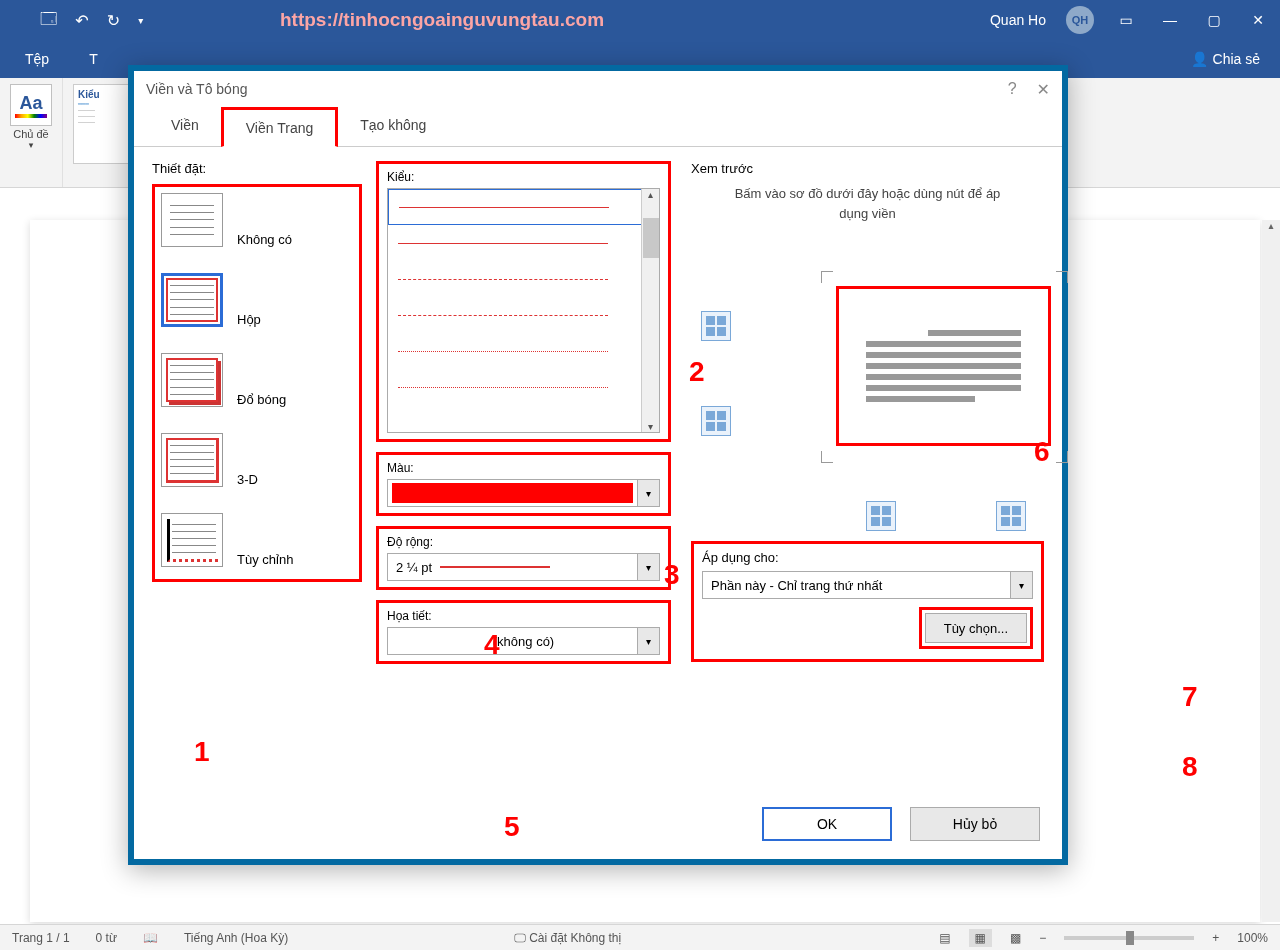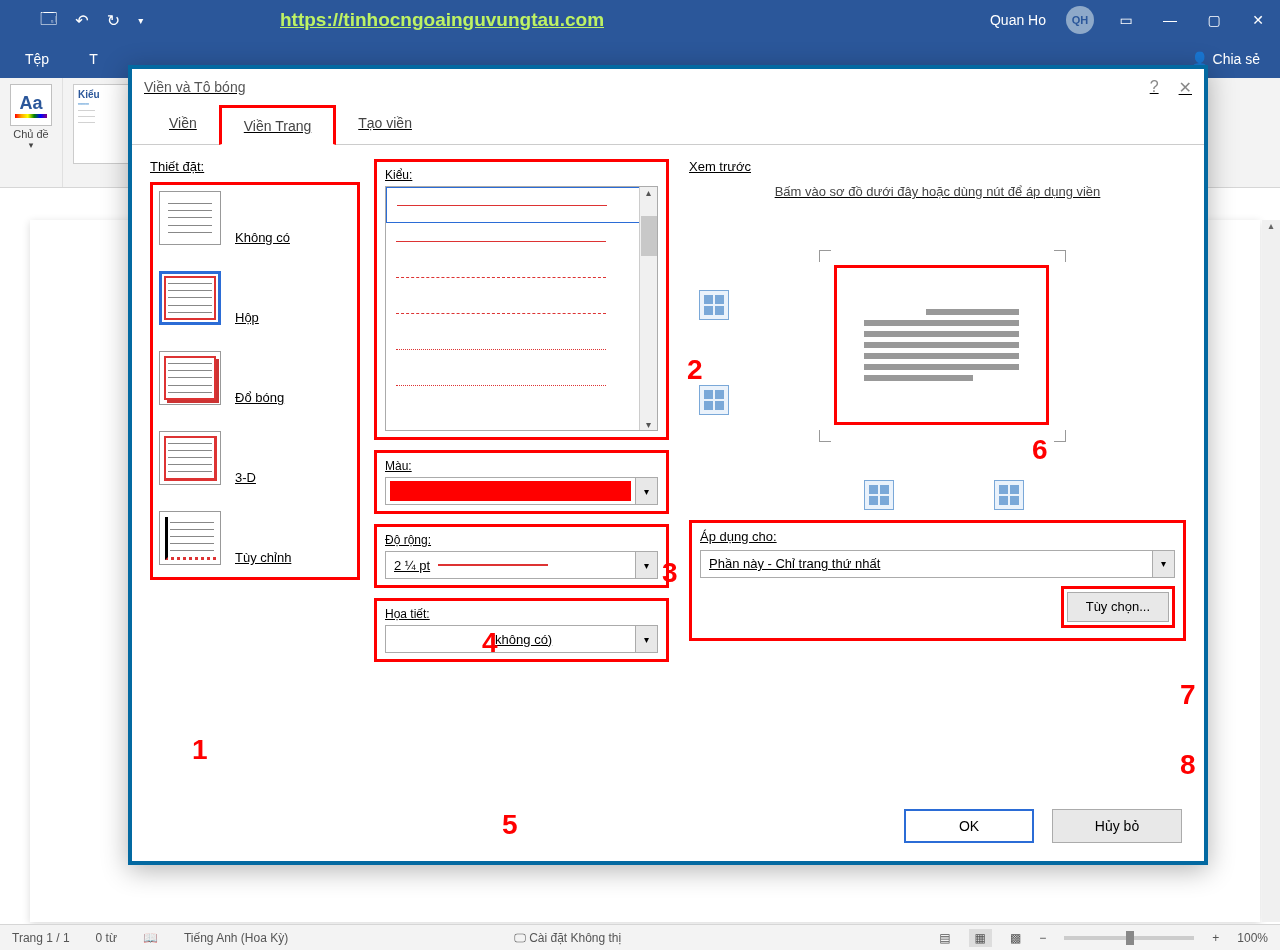--- a/index.html
+++ b/index.html
@@ -2,21 +2,21 @@
 <html><head>
 <meta charset="utf-8">
 <style>
 * { box-sizing: border-box; margin: 0; padding: 0; font-family: "Segoe UI", Tahoma, sans-serif; }
 body { width: 1280px; height: 950px; background: #fff; overflow: hidden; position: relative; }
 
 
 .titlebar { height: 40px; background: #2b579a; display: flex; align-items: center; color: #fff; font-size: 12px; position: relative; }
 .titlebar .qat { display: flex; gap: 18px; padding-left: 40px; align-items: center; }
 .titlebar .qat span { font-size: 16px; }
-.titlebar .url { position: absolute; left: 280px; color: #bef264; font-weight: bold; font-size: 19px; text-decoration: underline; }
+.titlebar .url { position: absolute; left: 280px; color: #fca5a5; font-weight: bold; font-size: 19px; }
 .titlebar .right { position: absolute; right: 10px; display: flex; align-items: center; gap: 20px; }
 .titlebar .user { color: #fff; font-size: 14px; }
 .titlebar .avatar { width: 28px; height: 28px; border-radius: 50%; background: #8ea9c9; color: #2b579a; display: flex; align-items: center; justify-content: center; font-size: 11px; font-weight: bold; }
 .titlebar .winbtn { width: 24px; text-align: center; font-size: 14px; }
 
 
 .ribbontabs { height: 38px; background: #2b579a; color: #fff; display: flex; align-items: center; padding-left: 25px; font-size: 14px; position: relative; }
 .ribbontabs .share { position: absolute; right: 20px; font-size: 14px; }
 
 
@@ -24,21 +24,21 @@
 .ribbon .group { padding: 6px 10px; border-right: 1px solid #e0e0e0; display: flex; flex-direction: column; align-items: center; font-size: 11px; color: #444; }
 .ribbon .aa-icon { width: 42px; height: 42px; border: 1px solid #c0c0c0; background: #fff; display: flex; flex-direction: column; align-items: center; justify-content: center; margin-bottom: 2px; }
 .ribbon .aa-icon .aa { font-size: 18px; font-weight: bold; color: #2b579a; }
 .ribbon .aa-icon .bar { height: 4px; width: 32px; background: linear-gradient(to right, red, orange, yellow, green, blue, purple); }
 .ribbon .mini-thumb { width: 70px; height: 80px; border: 1px solid #ccc; background: #fff; font-size: 6px; color: #999; padding: 4px; overflow: hidden; }
 
 
 .docarea { position: absolute; top: 220px; left: 30px; right: 20px; bottom: 28px; background: #fff; box-shadow: 0 2px 8px rgba(0,0,0,0.15); }
 
 
-.dialog { position: absolute; left: 128px; top: 65px; width: 1080px; height: 800px; background: #fff; border: 4px solid #0369a1; box-shadow: 0 5px 25px rgba(0,0,0,0.3); z-index: 10; text-decoration: underline; }
+.dialog { position: absolute; left: 128px; top: 65px; width: 940px; height: 800px; background: #fff; border: 6px solid #0369a1; box-shadow: 0 5px 25px rgba(0,0,0,0.3); z-index: 10; }
 .dialog-title { height: 36px; display: flex; align-items: center; justify-content: space-between; padding: 0 12px; font-size: 14px; color: #555; }
 .dialog-title .close-group { display: flex; gap: 20px; color: #888; font-size: 16px; }
 .dialog-tabs { display: flex; border-bottom: 1px solid #ccc; padding-left: 15px; font-size: 14px; color: #444; }
 .dialog-tabs .tab { padding: 10px 22px; cursor: pointer; }
 .dialog-tabs .tab.active { border: 3px solid #ff0000; border-bottom: 1px solid #fff; background: #fff; margin-bottom: -1px; }
 
 .dialog-body { padding: 14px 18px 0 18px; display: flex; height: 610px; position: relative; }
 
 
 .col-settings { width: 210px; }
@@ -169,21 +169,21 @@
   <div class="dialog-title">
     <span>Viền và Tô bóng</span>
     <div class="close-group">
       <span>?</span>
       <span>✕</span>
     </div>
   </div>
   <div class="dialog-tabs">
     <div class="tab">Viền</div>
     <div class="tab active">Viền Trang</div>
-    <div class="tab">Tạo viền</div>
+    <div class="tab">Tạo không</div>
   </div>
 
   <div class="dialog-body">
 
     <div class="col-settings">
       <h4>Thiết đặt:</h4>
       <div class="settings-box">
         <div class="setting-item">
           <div class="setting-thumb">
               <div class="thumb-lines">

